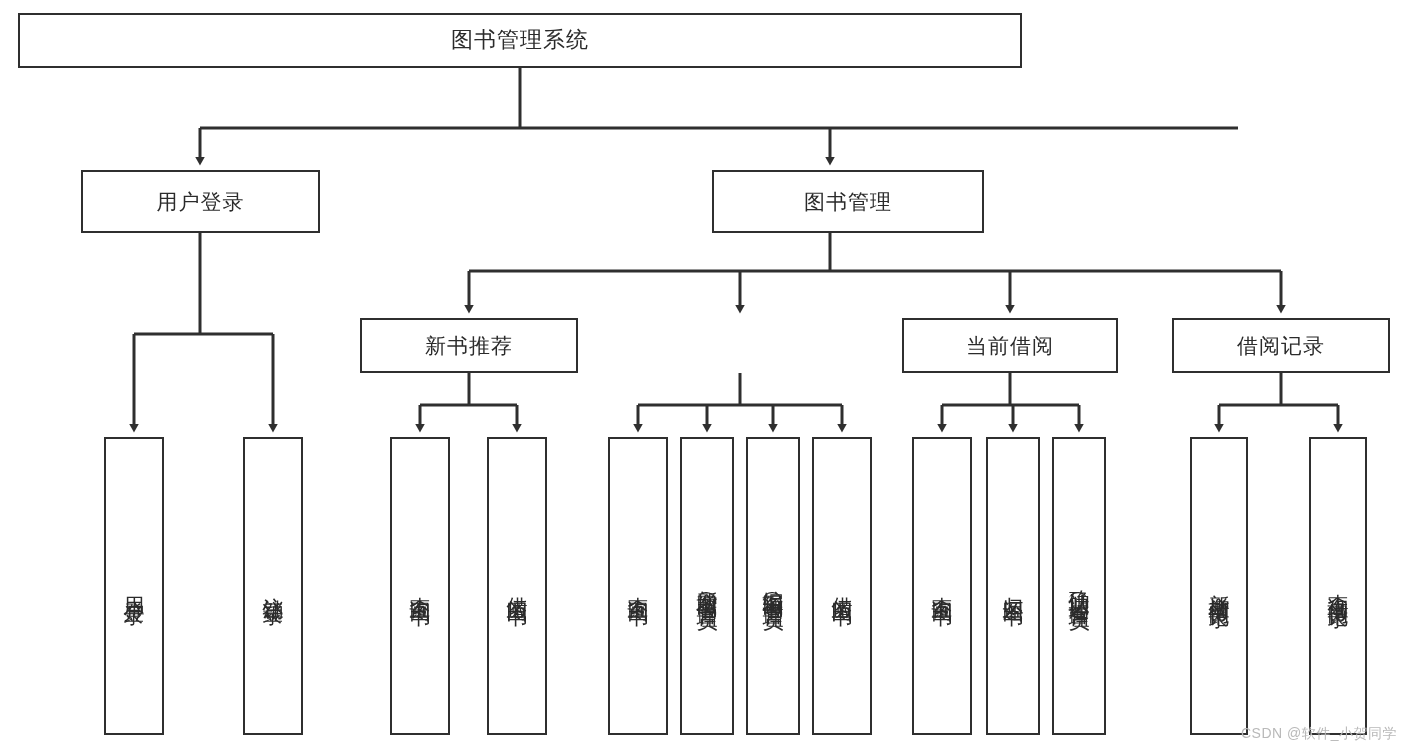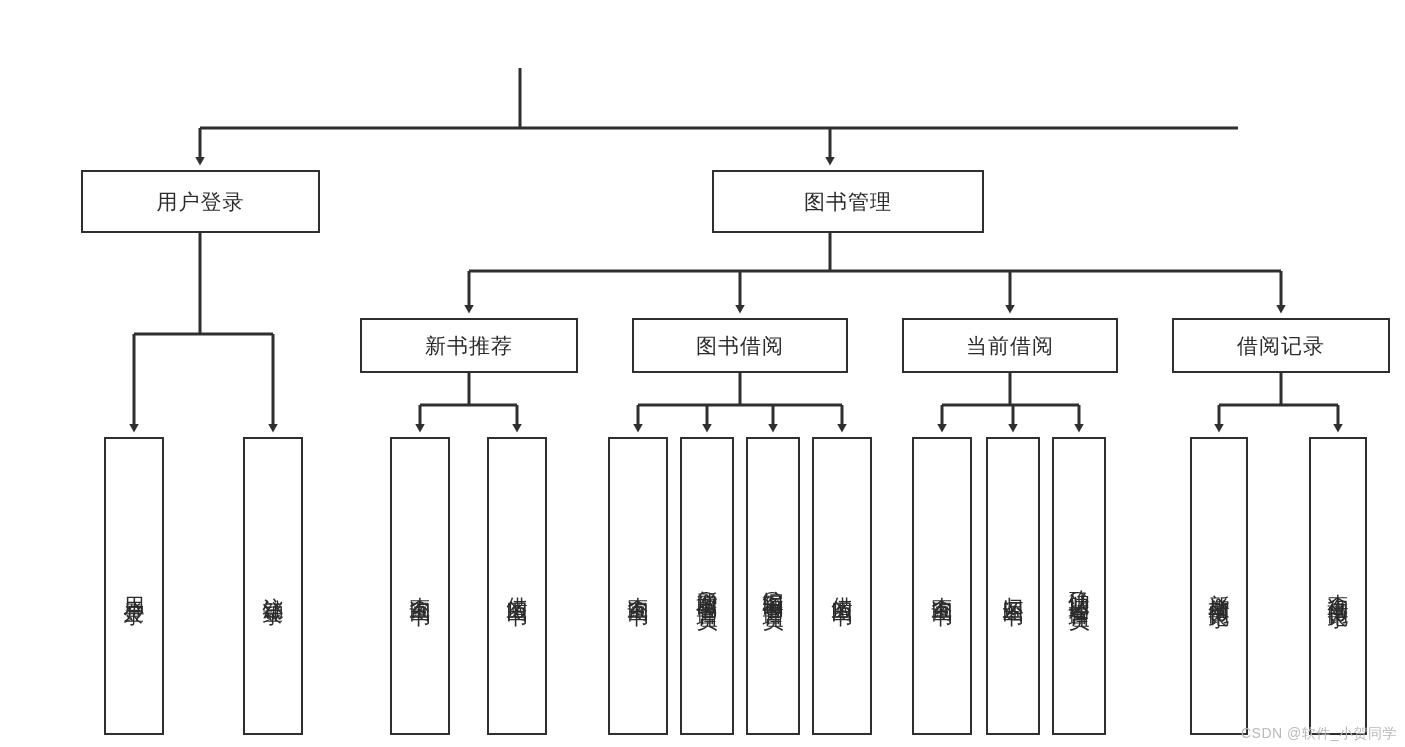--- a/index.html
+++ b/index.html
@@ -115,33 +115,33 @@
       <path d="M1013,405 L1013,425" marker-end="url(#arrow)"></path>
       <path d="M1079,405 L1079,425" marker-end="url(#arrow)"></path>
 
       <path d="M1281,373 L1281,405"></path>
       <path d="M1219,405 L1338,405"></path>
       <path d="M1219,405 L1219,425" marker-end="url(#arrow)"></path>
       <path d="M1338,405 L1338,425" marker-end="url(#arrow)"></path>
     </g>
   </svg>
 
+  <div class="node h root" style="left:18px; top:13px; width:1004px; height:55px;">
+    <span class="lbl">图书管理系统</span>
+  </div>
 
   <div class="node h" style="left:81px; top:170px; width:239px; height:63px;">
     <span class="lbl">用户登录</span>
   </div>
   <div class="node h" style="left:712px; top:170px; width:272px; height:63px;">
     <span class="lbl">图书管理</span>
   </div>
 
   <div class="node h" style="left:360px; top:318px; width:218px; height:55px;">
     <span class="lbl">新书推荐</span>
-  </div>
-  <div class="node h" style="left:632px; top:318px; width:216px; height:55px;">
-    <span class="lbl">图书借阅</span>
   </div>
   <div class="node h" style="left:902px; top:318px; width:216px; height:55px;">
     <span class="lbl">当前借阅</span>
   </div>
   <div class="node h" style="left:1172px; top:318px; width:218px; height:55px;">
     <span class="lbl">借阅记录</span>
   </div>
 
   <div class="node v" style="left:104px; top:437px; width:60px; height:298px;">
     <span class="lbl">用户登录</span>

